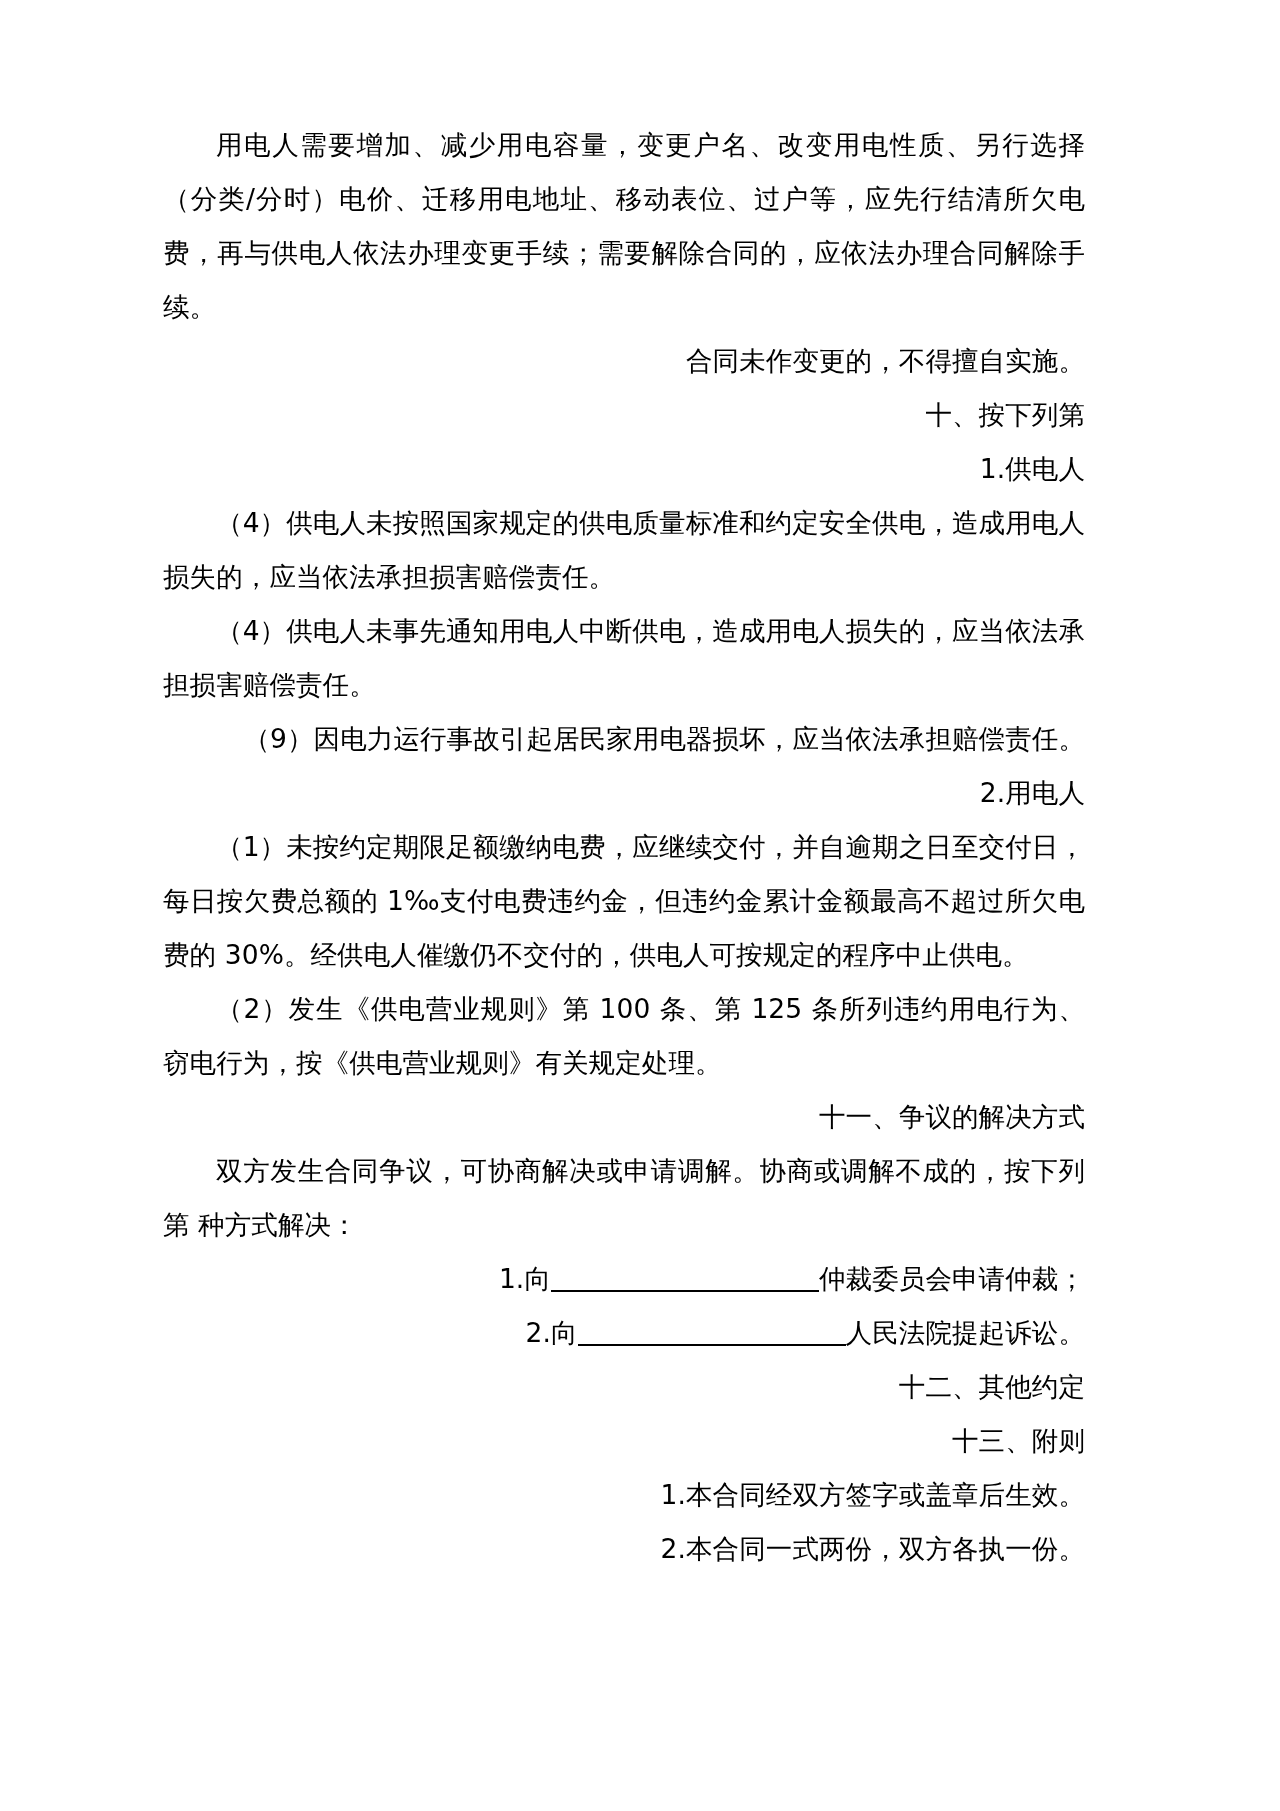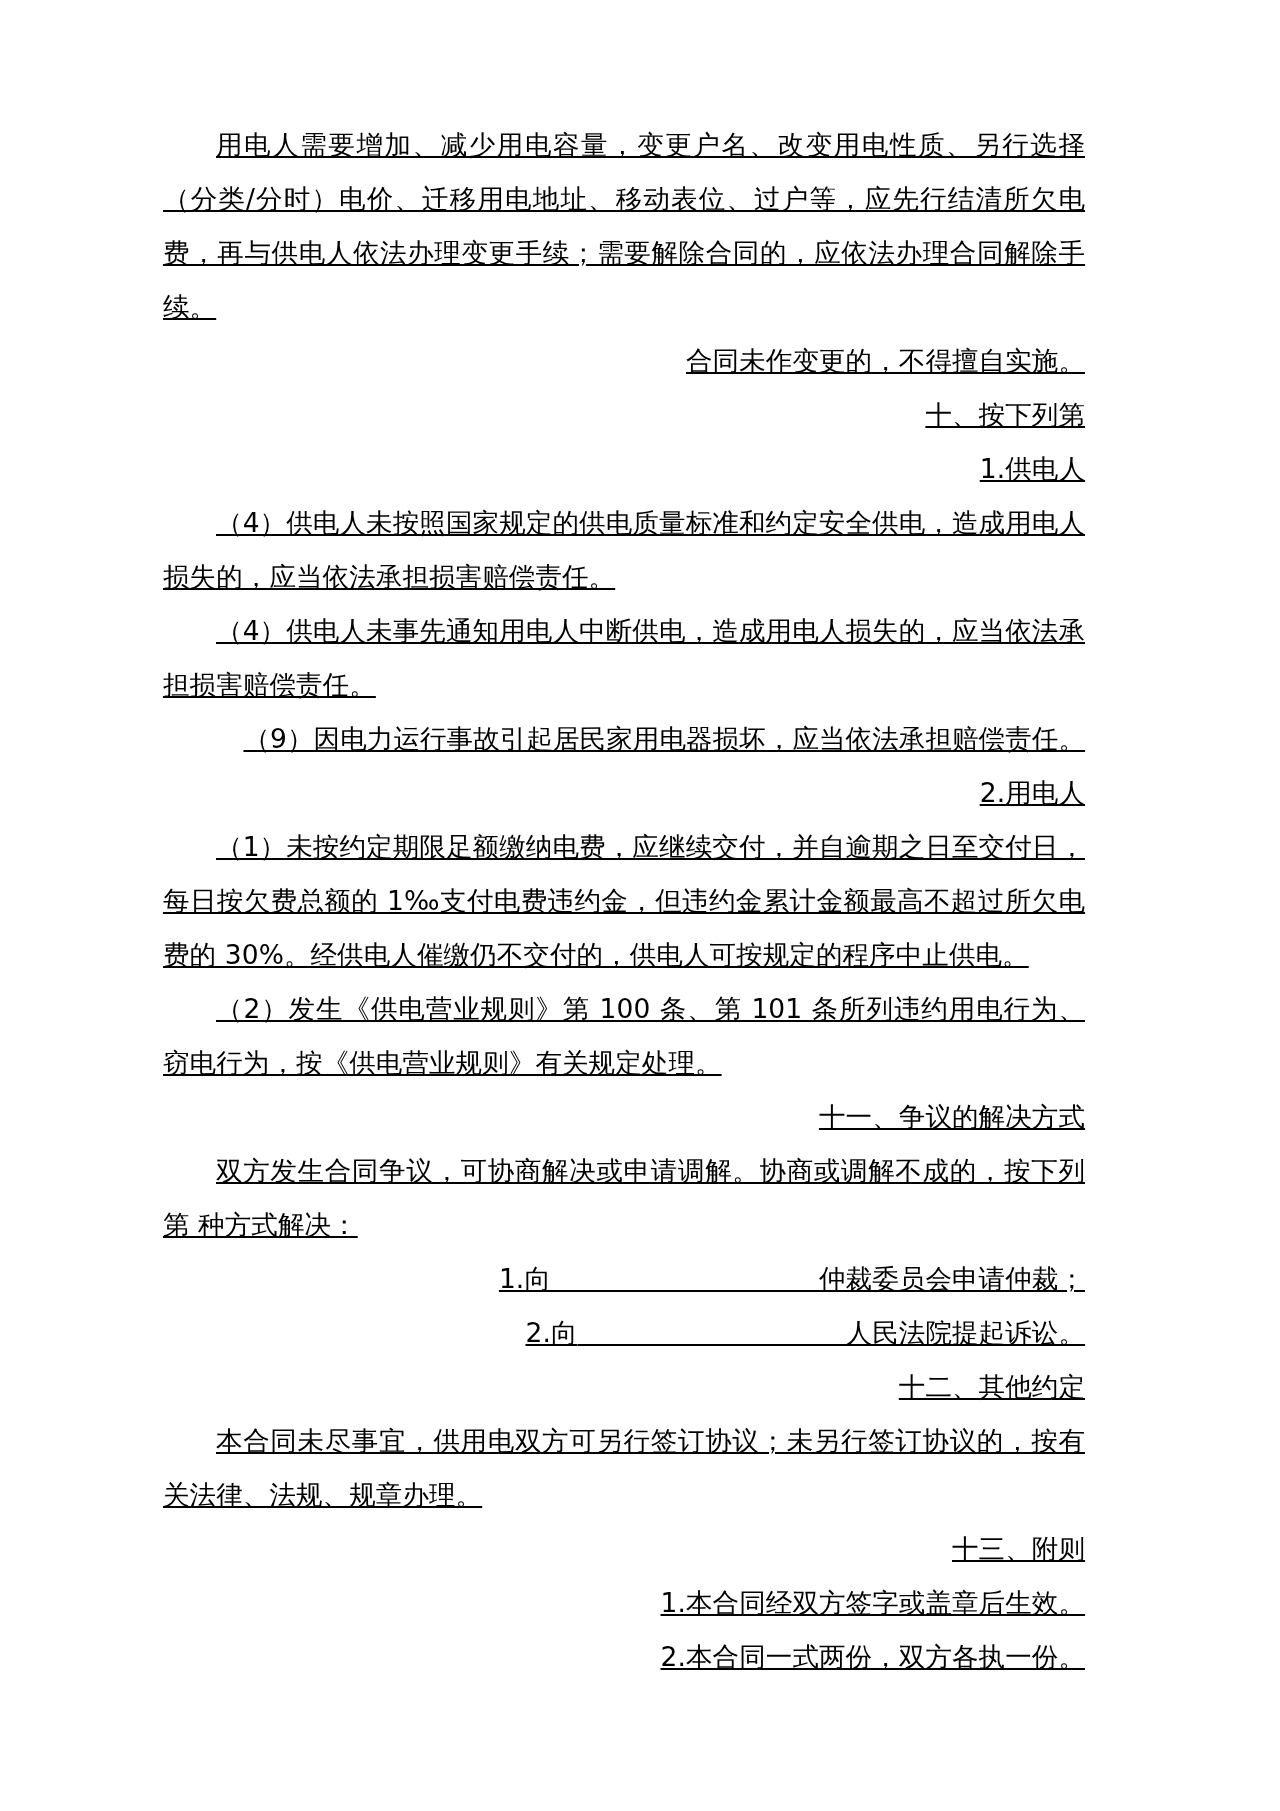--- a/index.html
+++ b/index.html
@@ -28,21 +28,20 @@
     margin: 0;
     padding: 0;
     font-size: 26.5px;
     line-height: 54px;
     text-align: justify;
     text-justify: inter-ideograph;
     letter-spacing: 0.1px;
     word-break: break-all;
     -webkit-hyphens: none;
     hyphens: none;
-    text-decoration: underline;
   }
   p.indent2 { text-indent: 53px; }
   p.indent-head { text-indent: 37px; }
   p.last-left { text-align: right; }
   .blank {
     display: inline-block;
     border-bottom: 2px solid #000000;
     vertical-align: -4px;
   }
   .blank-w1 { width: 268px; }
@@ -65,33 +64,32 @@
     <p class="para indent2">（4）供电人未按照国家规定的供电质量标准和约定安全供电，造成用电人损失的，应当依法承担损害赔偿责任。</p>
 
     <p class="para indent2">（4）供电人未事先通知用电人中断供电，造成用电人损失的，应当依法承担损害赔偿责任。</p>
 
     <p class="para indent2 last-left">（9）因电力运行事故引起居民家用电器损坏，应当依法承担赔偿责任。</p>
 
     <p class="para indent-head last-left">2.用电人</p>
 
     <p class="para indent2">（1）未按约定期限足额缴纳电费，应继续交付，并自逾期之日至交付日，每日按欠费总额的 1‰支付电费违约金，但违约金累计金额最高不超过所欠电费的 30%。经供电人催缴仍不交付的，供电人可按规定的程序中止供电。</p>
 
-    <p class="para indent2">（2）发生《供电营业规则》第 100 条、第 101 条所列违约用电行为、窃电行为，按《供电营业规则》有关规定处理。</p>
+    <p class="para indent2">（2）发生《供电营业规则》第 100 条、第 125 条所列违约用电行为、窃电行为，按《供电营业规则》有关规定处理。</p>
 
     <p class="para indent-head last-left">十一、争议的解决方式</p>
 
     <p class="para indent2">双方发生合同争议，可协商解决或申请调解。协商或调解不成的，按下列第   种方式解决：</p>
 
     <p class="para indent-head last-left"><span>1.向</span><span class="blank blank-w1"></span><span>仲裁委员会申请仲裁；</span></p>
 
     <p class="para indent-head last-left"><span>2.向</span><span class="blank blank-w2"></span><span>人民法院提起诉讼。</span></p>
 
     <p class="para indent-head last-left">十二、其他约定</p>
 
-    <p class="para indent2">本合同未尽事宜，供用电双方可另行签订协议；未另行签订协议的，按有关法律、法规、规章办理。</p>
 
     <p class="para indent-head last-left">十三、附则</p>
 
     <p class="para indent-head last-left">1.本合同经双方签字或盖章后生效。</p>
 
     <p class="para indent-head last-left">2.本合同一式两份，双方各执一份。</p>
 
   </div>
 </div>
 

